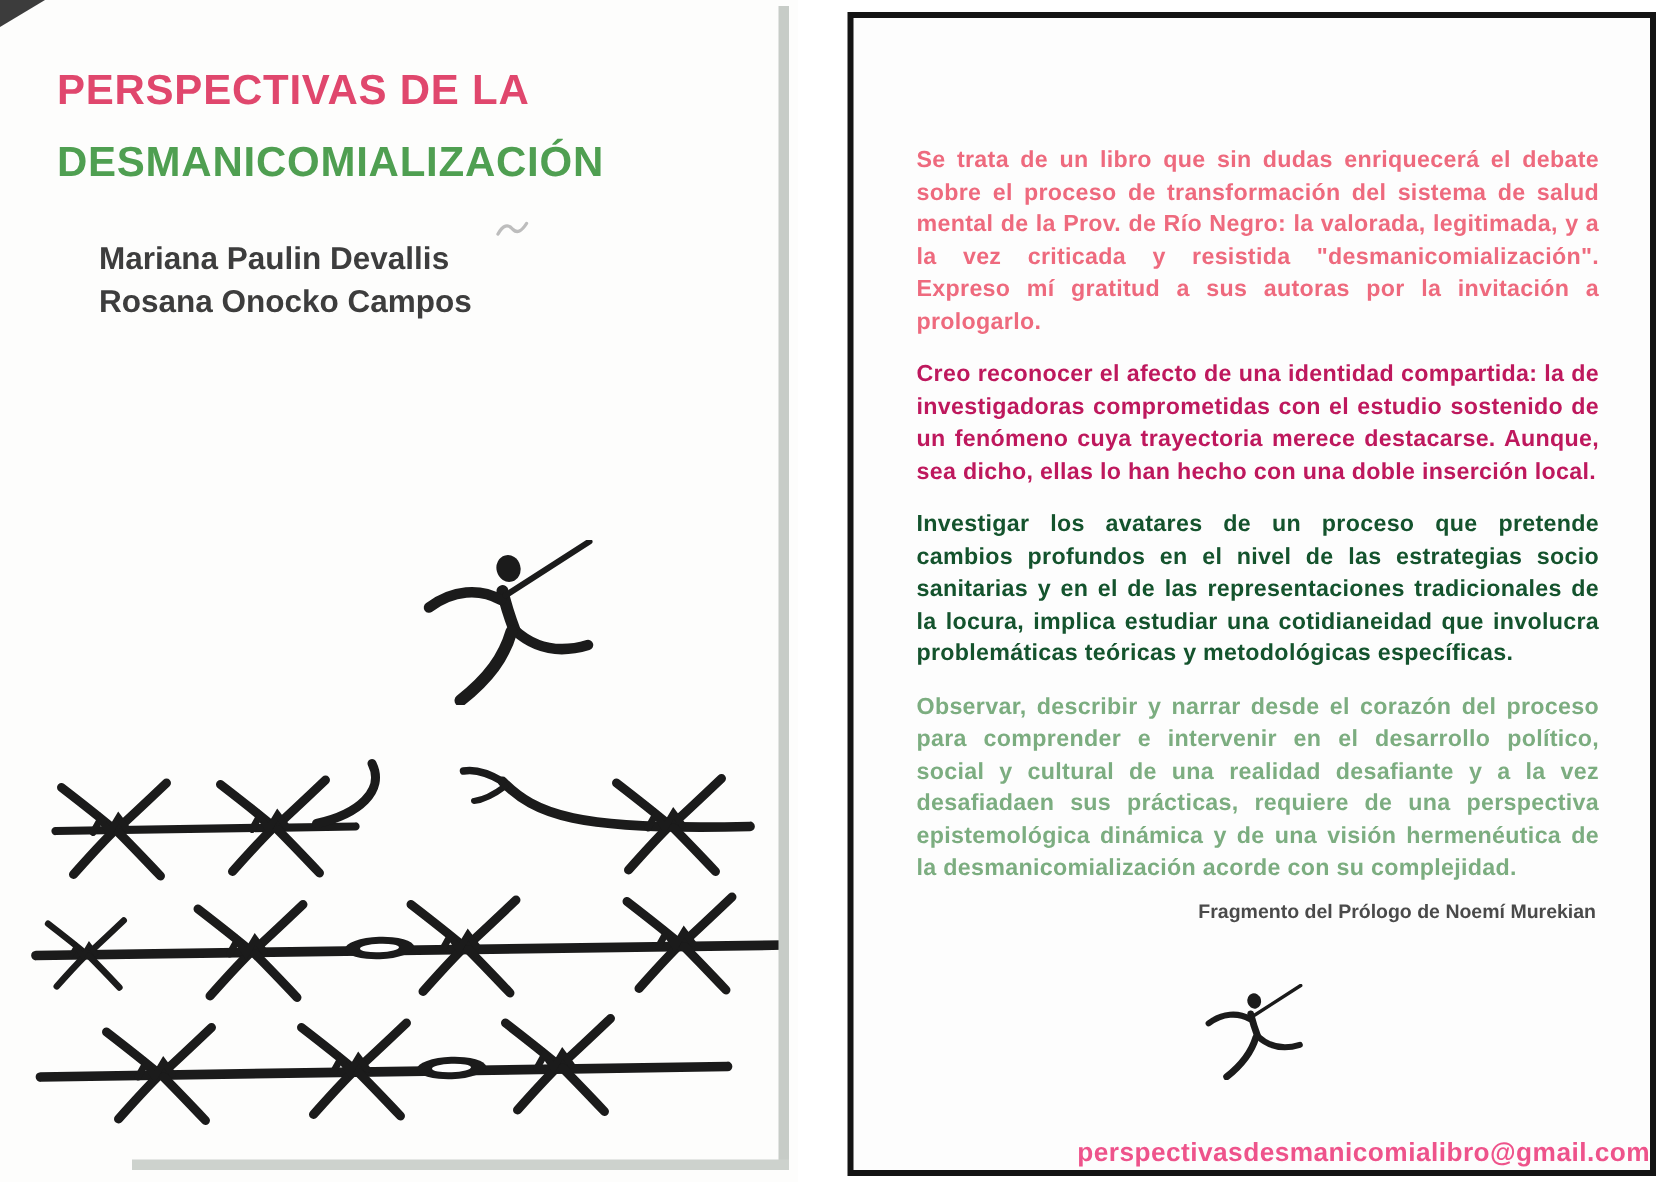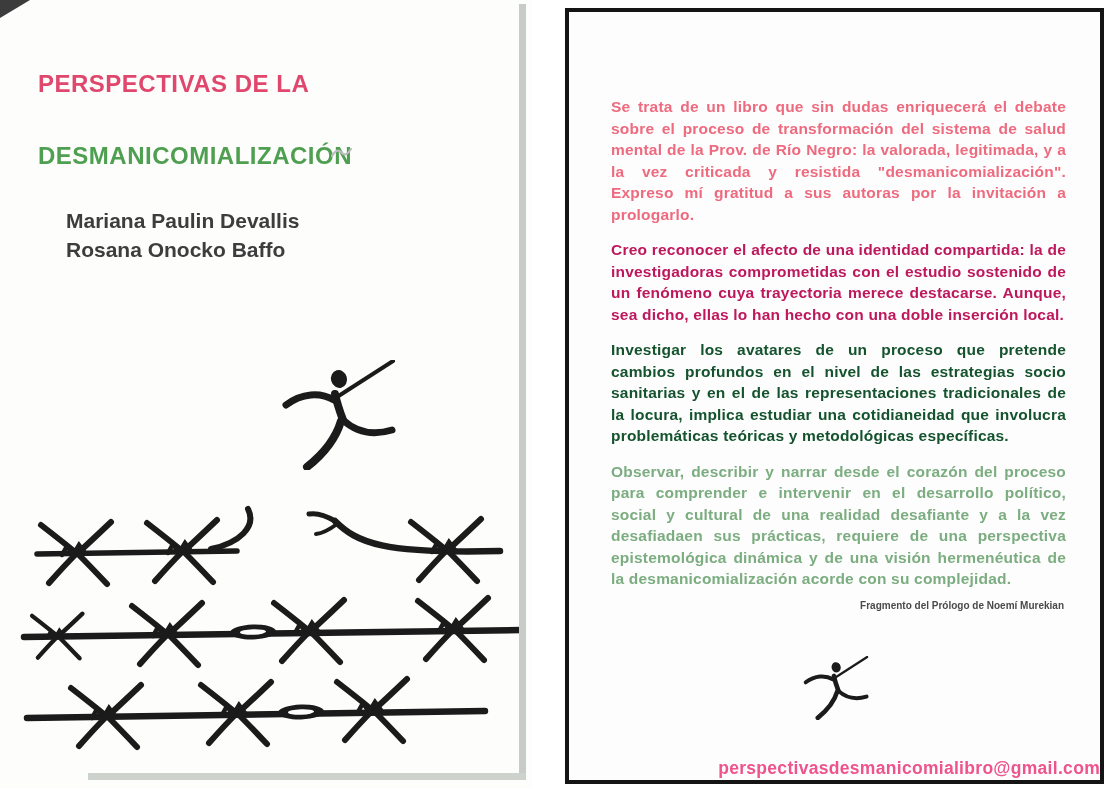--- a/index.html
+++ b/index.html
@@ -21,21 +21,21 @@
     position:absolute;left:88px;top:773px;width:438px;height:7px;
     background:#cdd2cd;
   }
   .corner-artifact{
     position:absolute;left:0;top:0;width:30px;height:18px;
     background:#3c3c3c;
     clip-path:polygon(0 0,100% 0,0 100%);
   }
   .title-block{padding:36px 0 0 38px;line-height:48px;}
   .title-line{
-    font-size:24px;font-weight:bold;letter-spacing:0.5px;margin-top:24px;
+    font-size:28px;font-weight:bold;letter-spacing:0.5px;
   }
   .authors-block{
     margin:26px 0 12px 66px;
     font-size:21px;font-weight:bold;color:#3d3d3d;line-height:29px;
   }
   .scan-squiggle{position:absolute;left:330px;top:144px;}
   .front-figure{position:absolute;left:276px;top:360px;}
   .wire-row1{position:absolute;left:15px;top:497px;}
   .wire-row2{position:absolute;left:10px;top:585px;}
   .wire-row3{position:absolute;left:15px;top:663px;}
@@ -49,21 +49,21 @@
     position:absolute;left:0;top:84px;width:100%;
     padding:0 34px 0 42px;box-sizing:border-box;
   }
   .back-text p{
     margin:0 0 14px 0;
     font-size:15.5px;font-weight:bold;line-height:21.5px;
     letter-spacing:0.2px;text-align:justify;
   }
   .attribution{
     position:absolute;right:36px;top:588px;
-    font-size:10px;font-weight:bold;color:#4a4a4a;padding-left:22px;
+    font-size:13px;font-weight:bold;color:#4a4a4a;padding-left:22px;
   }
   .back-figure{
     position:absolute;left:0;top:644px;width:100%;text-align:center;
   }
   .email-row{
     position:absolute;left:0;top:746px;width:100%;text-align:right;
   }
   .email-link{
     font-size:17.5px;font-weight:600;text-decoration:none;cursor:pointer;
     letter-spacing:0.3px;
@@ -100,21 +100,21 @@
 
 <div class="front-page">
 
   <div class="title-block">
     <div class="title-line" style="color: rgb(224, 71, 109);">PERSPECTIVAS DE LA</div>
     <div class="title-line" style="color: rgb(79, 159, 81);">DESMANICOMIALIZACIÓN</div>
   </div>
 
   <div class="authors-block">
     <div>Mariana Paulin Devallis</div>
-    <div>Rosana Onocko Baffo</div>
+    <div>Rosana Onocko Campos</div>
   </div>
 
   <svg class="scan-squiggle" width="26" height="20" viewBox="0 0 26 20">
     <path d="M2,12 q5,-9 10,-3 q4,4 9,-4" stroke="#bdbdbd" stroke-width="2.2" fill="none" stroke-linecap="round"></path>
   </svg>
 
   <svg class="front-figure" width="122" height="110" viewBox="0 0 122 110">
     <use href="#jumper"></use>
   </svg>
 

